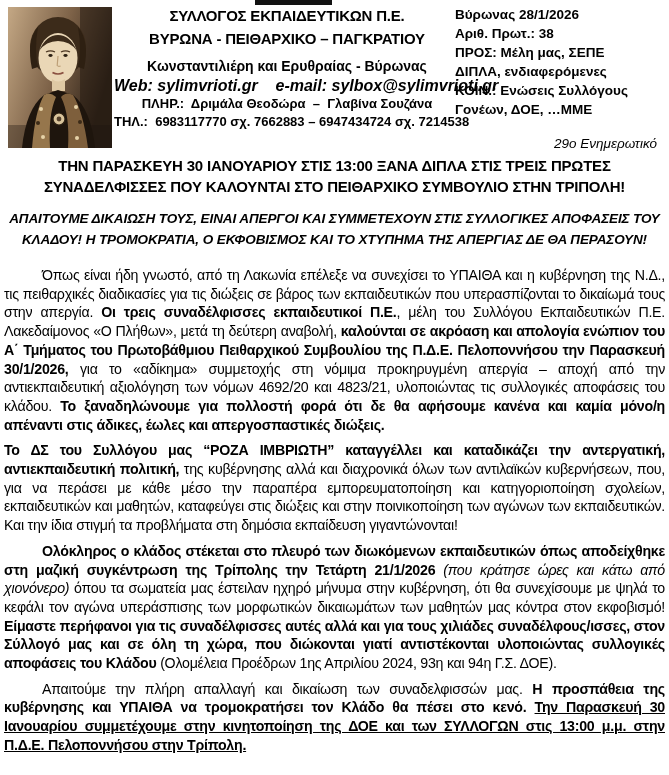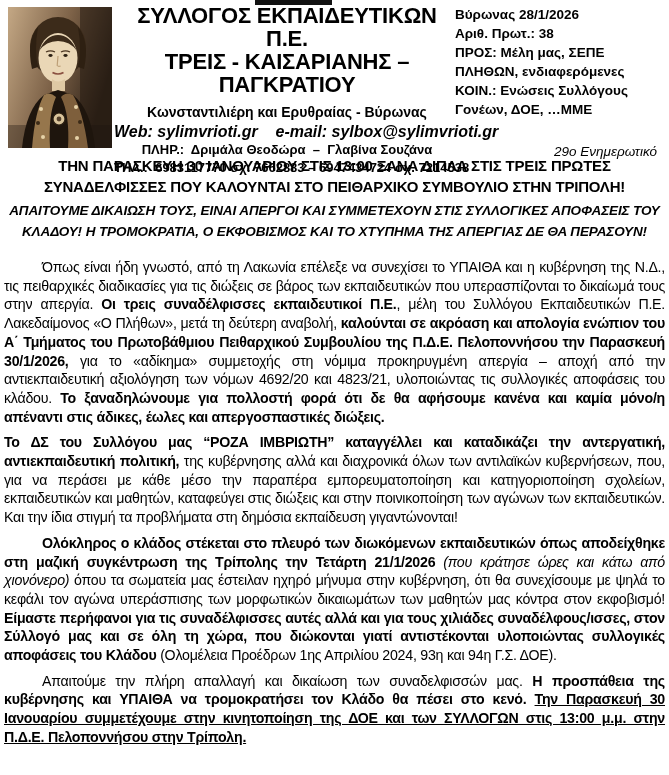--- a/index.html
+++ b/index.html
@@ -8,38 +8,38 @@
     color:#000; font-family:"Liberation Sans", sans-serif; overflow:hidden;
   }
   .top-crop-bar { position:absolute; left:255px; top:0; width:77px; height:5px; background:#121212; }
 
   
   .letterhead { position:absolute; left:0; top:0; width:669px; height:153px; }
   .photo-frame { position:absolute; left:8px; top:7px; width:104px; height:141px; }
   .photo-frame svg { display:block; }
 
   .org-block { position:absolute; left:114px; top:4px; width:346px; text-align:center; }
-  .org-title { font-weight:bold; font-size:22px; line-height:23px; letter-spacing:-0.2px; }
+  .org-title { font-weight:bold; font-size:15px; line-height:23px; letter-spacing:-0.2px; }
   .org-address { font-weight:bold; font-size:14px; line-height:19px; margin-top:7px; }
   .org-web { font-weight:bold; font-style:italic; font-size:16px; line-height:19px; white-space:pre; }
   .org-contacts { font-weight:bold; font-size:13px; line-height:18px; white-space:pre; }
   .org-phones { font-weight:bold; font-size:13px; line-height:18px; white-space:pre; }
 
   .meta-block { position:absolute; left:455px; top:5px; width:210px; font-weight:bold; font-size:13.5px; line-height:19px; }
   .meta-line { white-space:nowrap; }
-  .bulletin { font-weight:normal; font-style:italic; font-size:13.5px; margin-top:23px; text-align:right; padding-right:8px; }
+  .bulletin { font-weight:normal; font-style:italic; font-size:13.5px; margin-top:15px; text-align:right; padding-right:8px; }
 
   
   .content { position:absolute; left:4px; right:4px; top:156px; }
   .headline {
     text-align:center; font-weight:bold; font-size:15px; line-height:20.5px; letter-spacing:-0.2px;
   }
   .subheadline {
     text-align:center; font-weight:bold; font-style:italic; font-size:13.5px; line-height:20.5px;
-    letter-spacing:-0.1px; margin-top:4px;
+    letter-spacing:-0.1px; margin-top:12px;
   }
   .body-paragraphs { margin-top:16px; }
   p.para {
     text-align:justify; font-size:14.2px; line-height:18.7px; letter-spacing:-0.25px;
     margin:0 0 7px 0;
   }
   p.para.indent { text-indent:38px; }
   .b  { font-weight:bold; }
   .i  { font-style:italic; }
   .bu { font-weight:bold; text-decoration:underline; }
@@ -98,32 +98,32 @@
         <circle cx="72" cy="115" r="2" fill="#3c2b18"></circle>
         <circle cx="69" cy="131" r="2" fill="#e6d2a8"></circle>
 
         <circle cx="51" cy="112" r="6" fill="#d9c49b" stroke="#2c2013" stroke-width="1.2"></circle>
         <circle cx="51" cy="112" r="2.4" fill="#55412c"></circle>
       </svg>
     </div>
 
     <div class="org-block">
       <div class="org-title">ΣΥΛΛΟΓΟΣ ΕΚΠΑΙΔΕΥΤΙΚΩΝ Π.Ε.</div>
-      <div class="org-title">ΤΡΕΙΣ - ΚΑΙΣΑΡΙΑΝΗΣ – ΠΑΓΚΡΑΤΙΟΥ</div>
+      <div class="org-title">ΒΥΡΩΝΑ - ΠΕΙΘΑΡΧΙΚΟ – ΠΑΓΚΡΑΤΙΟΥ</div>
       <div class="org-address">Κωνσταντιλιέρη και Ερυθραίας - Βύρωνας</div>
       <div class="org-web">Web: sylimvrioti.gr    e-mail: sylbox@sylimvrioti.gr</div>
       <div class="org-contacts">ΠΛΗΡ.:  Δριμάλα Θεοδώρα  –  Γλαβίνα Σουζάνα</div>
       <div class="org-phones">ΤΗΛ.:  6983117770 σχ. 7662883 – 6947434724 σχ. 7214538</div>
     </div>
 
     <div class="meta-block">
       <div class="meta-line">Βύρωνας 28/1/2026</div>
       <div class="meta-line">Αριθ. Πρωτ.: 38</div>
       <div class="meta-line">ΠΡΟΣ: Μέλη μας, ΣΕΠΕ</div>
-      <div class="meta-line">ΠΛΗΘΩΝ, ενδιαφερόμενες</div>
+      <div class="meta-line">ΔΙΠΛΑ, ενδιαφερόμενες</div>
       <div class="meta-line">ΚΟΙΝ.: Ενώσεις Συλλόγους</div>
       <div class="meta-line">Γονέων, ΔΟΕ, …ΜΜΕ</div>
       <div class="bulletin">29ο Ενημερωτικό</div>
     </div>
 
   </header>
 
   <div class="content">
     <div class="headline">ΤΗΝ ΠΑΡΑΣΚΕΥΗ 30 ΙΑΝΟΥΑΡΙΟΥ ΣΤΙΣ 13:00 ΞΑΝΑ ΔΙΠΛΑ ΣΤΙΣ ΤΡΕΙΣ ΠΡΩΤΕΣ ΣΥΝΑΔΕΛΦΙΣΣΕΣ ΠΟΥ ΚΑΛΟΥΝΤΑΙ ΣΤΟ ΠΕΙΘΑΡΧΙΚΟ ΣΥΜΒΟΥΛΙΟ ΣΤΗΝ ΤΡΙΠΟΛΗ!</div>
     <div class="subheadline">ΑΠΑΙΤΟΥΜΕ ΔΙΚΑΙΩΣΗ ΤΟΥΣ, ΕΙΝΑΙ ΑΠΕΡΓΟΙ ΚΑΙ ΣΥΜΜΕΤΕΧΟΥΝ ΣΤΙΣ ΣΥΛΛΟΓΙΚΕΣ ΑΠΟΦΑΣΕΙΣ ΤΟΥ ΚΛΑΔΟΥ! Η ΤΡΟΜΟΚΡΑΤΙΑ, Ο ΕΚΦΟΒΙΣΜΟΣ ΚΑΙ ΤΟ ΧΤΥΠΗΜΑ ΤΗΣ ΑΠΕΡΓΙΑΣ ΔΕ ΘΑ ΠΕΡΑΣΟΥΝ!</div>

